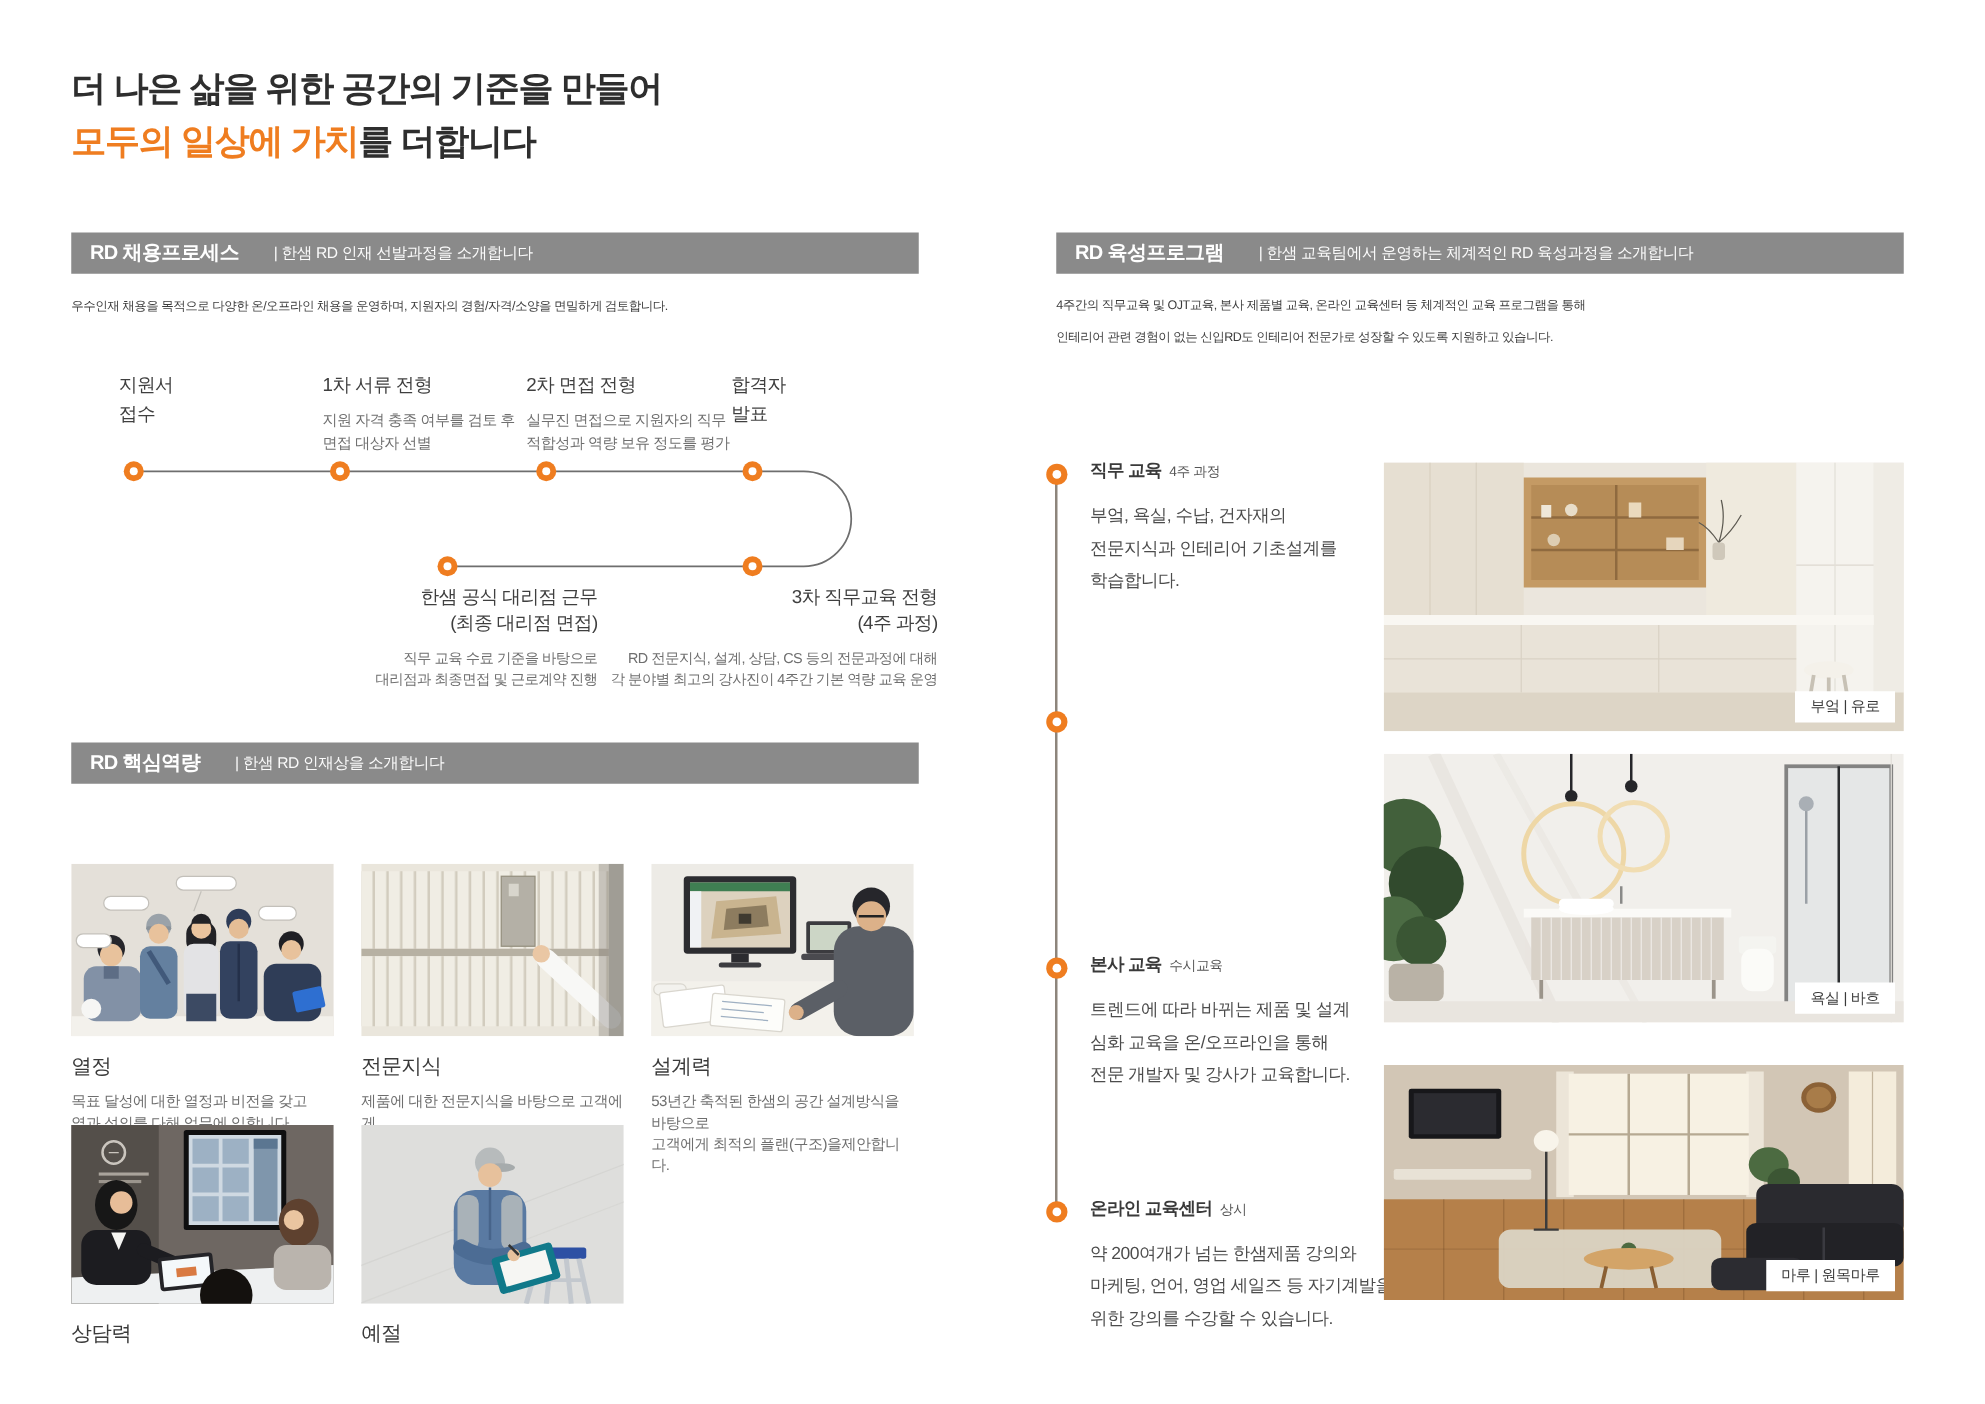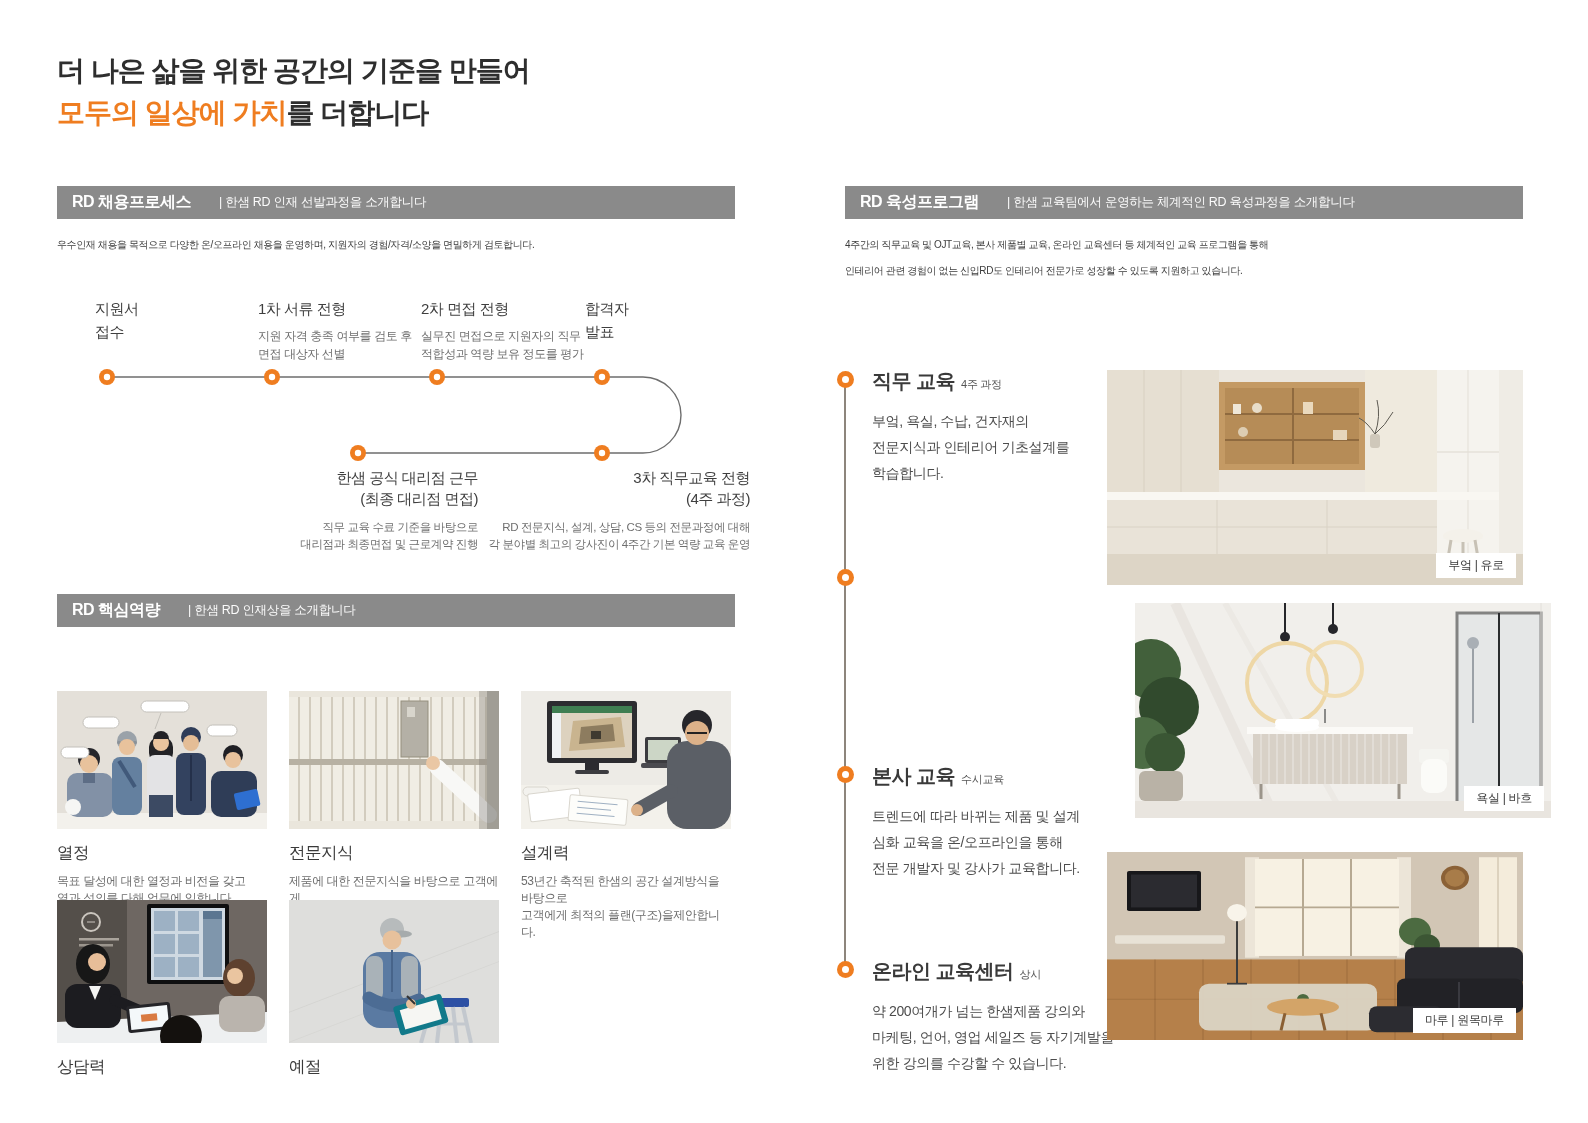--- a/index.html
+++ b/index.html
@@ -64,28 +64,28 @@
   .tl-line { position:absolute; left:844px; top:380px; width:2px; height:590px; background:#8d857c; }
   .node { position:absolute; width:17px; height:17px; border-radius:50%; background:var(--accent,#EF7D20); }
   .node::after { content:""; position:absolute; inset:5px; border-radius:50%; background:#fff; }
   #node-0 { left:837px; top:371px; }
   #node-1 { left:837px; top:569px; }
   #node-2 { left:837px; top:766px; }
   #node-3 { left:837px; top:961px; }
 
   .tl-item { position:absolute; left:872px; width:250px; }
   #tl-0 { top:368px; } #tl-1 { top:566px; } #tl-2 { top:763px; } #tl-3 { top:958px; }
-  .tl-title { font-size:20px; font-weight:700; color:#3a3a3a; letter-spacing:-0.5px; }
+  .tl-title { font-size:14px; font-weight:700; color:#3a3a3a; letter-spacing:-0.5px; }
   .tl-badge { font-size:11px; font-weight:400; color:#555; margin-left:6px; letter-spacing:-0.3px; }
   .tl-desc  { margin-top:13px; font-size:14px; color:#4c4c4c; line-height:26px; letter-spacing:-0.4px; }
 
   
   .rphoto { position:absolute; left:1107px; width:416px; }
   #rphoto-0 { top:370px; height:215px; }
-  #rphoto-1 { top:603px; height:215px;margin-left:28px; }
+  #rphoto-1 { top:603px; height:215px; }
   #rphoto-2 { top:852px; height:188px; }
   .rphoto svg { display:block; width:416px; height:100%; }
   .photo-tag { position:absolute; right:7px; bottom:7px; background:#ffffff; color:#3a3a3a;
                font-size:12px; padding:4px 12px; letter-spacing:-0.3px; }
 </style>
 </head>
 <body>
 
 <div class="page">
 

